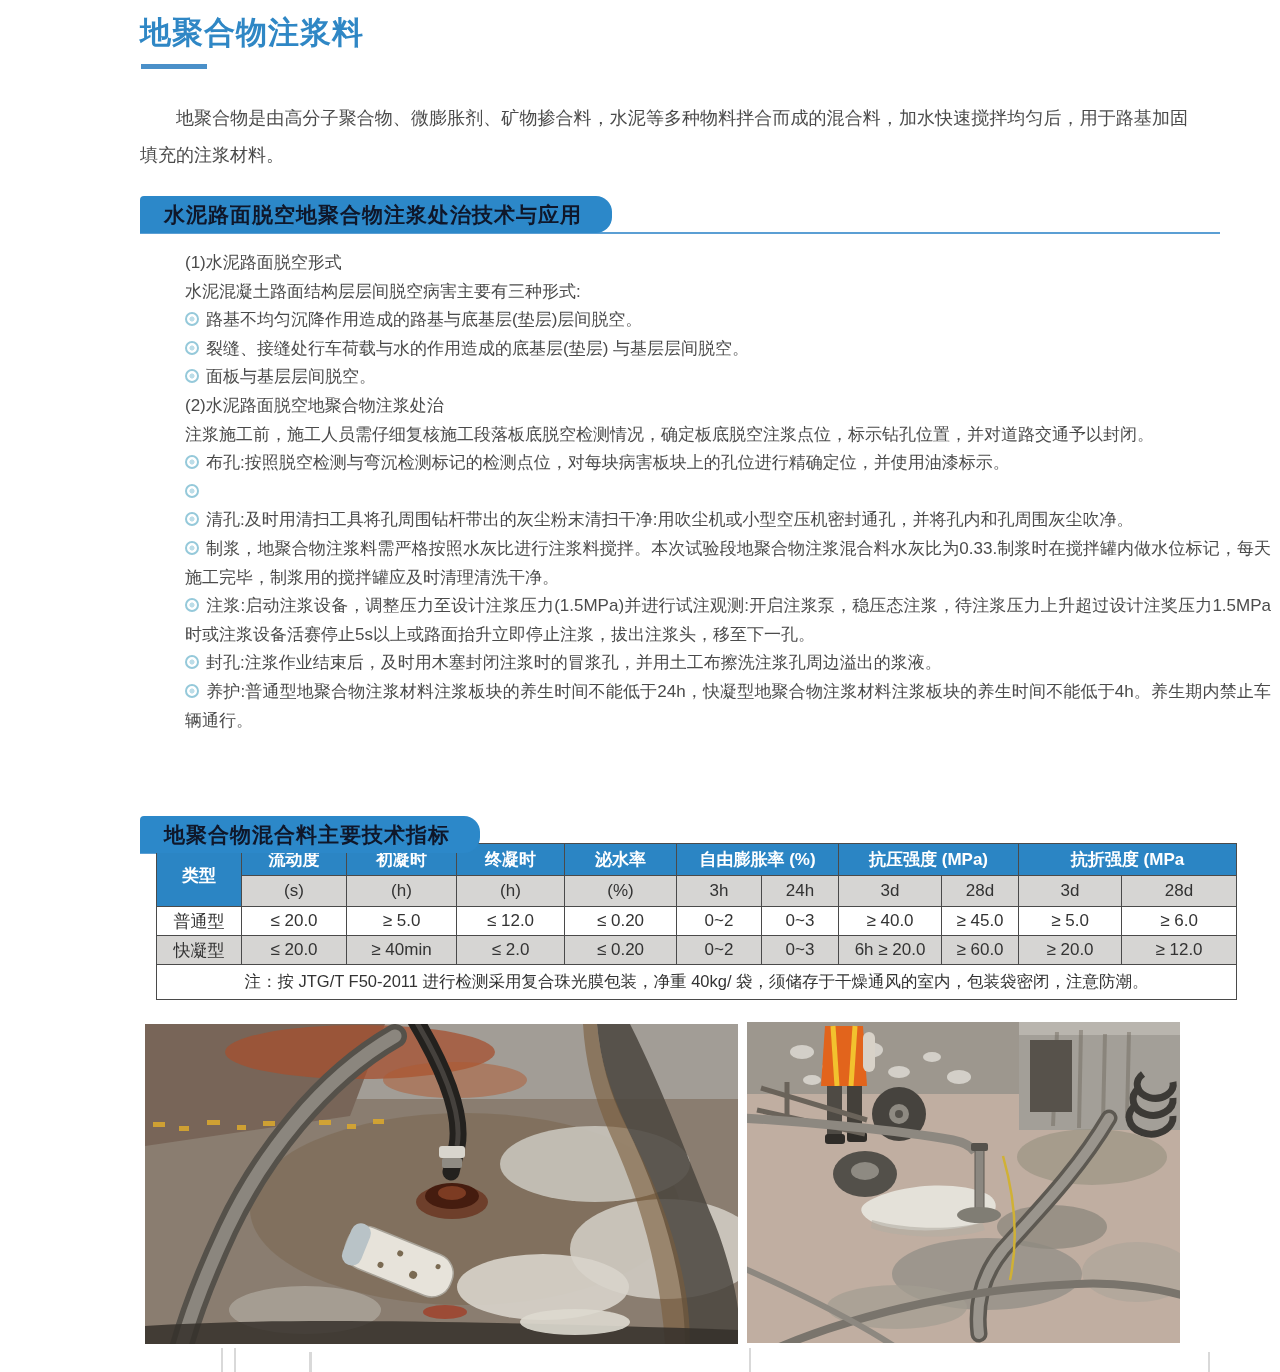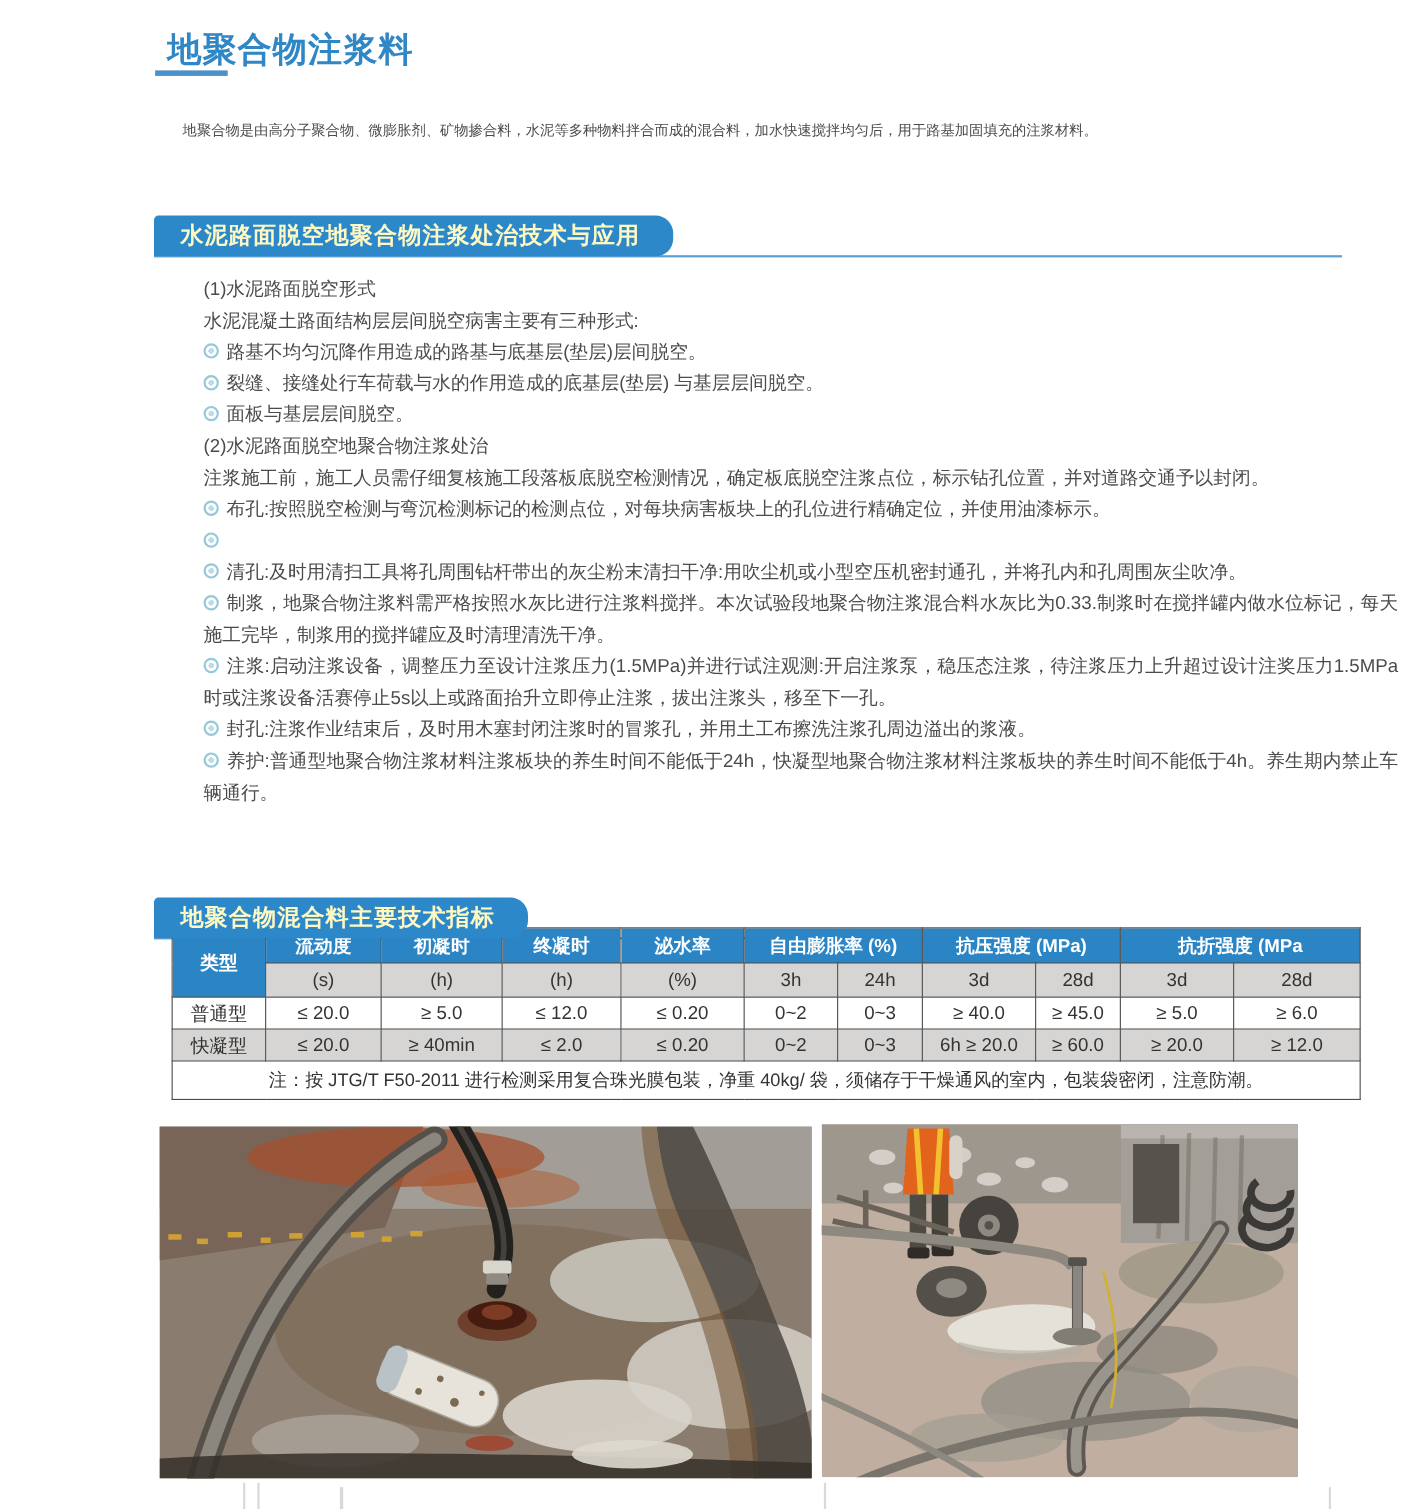--- a/index.html
+++ b/index.html
@@ -1,33 +1,33 @@
 <!DOCTYPE html>
 <html><head>
 <meta charset="utf-8">
 <style>
   html,body{margin:0;padding:0;background:#ffffff;}
   .page{
     position:relative;width:1280px;height:1372px;background:#ffffff;overflow:hidden;
     font-family:"Liberation Sans","DejaVu Sans",sans-serif;color:#4b4b4b;
   }
   .page-title{
-    position:absolute;left:140px;top:12px;margin:12px;
+    position:absolute;left:140px;top:12px;margin:0;
     font-size:31px;font-weight:700;color:#2f87c5;letter-spacing:1px;
   }
   .title-dash{position:absolute;left:141px;top:64px;width:66px;height:5px;background:#4a90c9;}
   .intro{
     position:absolute;left:140px;top:100px;width:1048px;margin:0;
-    font-size:13px;line-height:37px;color:#4b4b4b;text-indent:2em;text-align:justify;
+    font-size:18px;line-height:37px;color:#4b4b4b;text-indent:2em;text-align:justify;
   }
   .sec-head-wrap{position:absolute;left:140px;width:1080px;height:37px;}
   .sec-head-wrap .underline{position:absolute;left:0;bottom:-1px;width:100%;height:2px;background:#5b9fd4;}
   .sec-head{
     position:relative;display:inline-block;height:37px;line-height:37px;
-    padding:0 30px 0 24px;background:#2c88c9;color:#fef9c3;
+    padding:0 30px 0 24px;background:#2c88c9;color:#0f172a;
     font-size:21px;font-weight:700;border-radius:4px 16px 16px 0;letter-spacing:1px;z-index:1;
   }
   .sec1-head{top:196px;}
   .sec2-head{top:789px;margin-top:27px;}
   .content{
     position:absolute;left:140px;top:249px;width:1086px;
     font-size:17px;line-height:28.6px;color:#4b4b4b;text-align:justify;margin-left:45px;
   }
   .line{min-height:28.6px;}
   .bullet{

